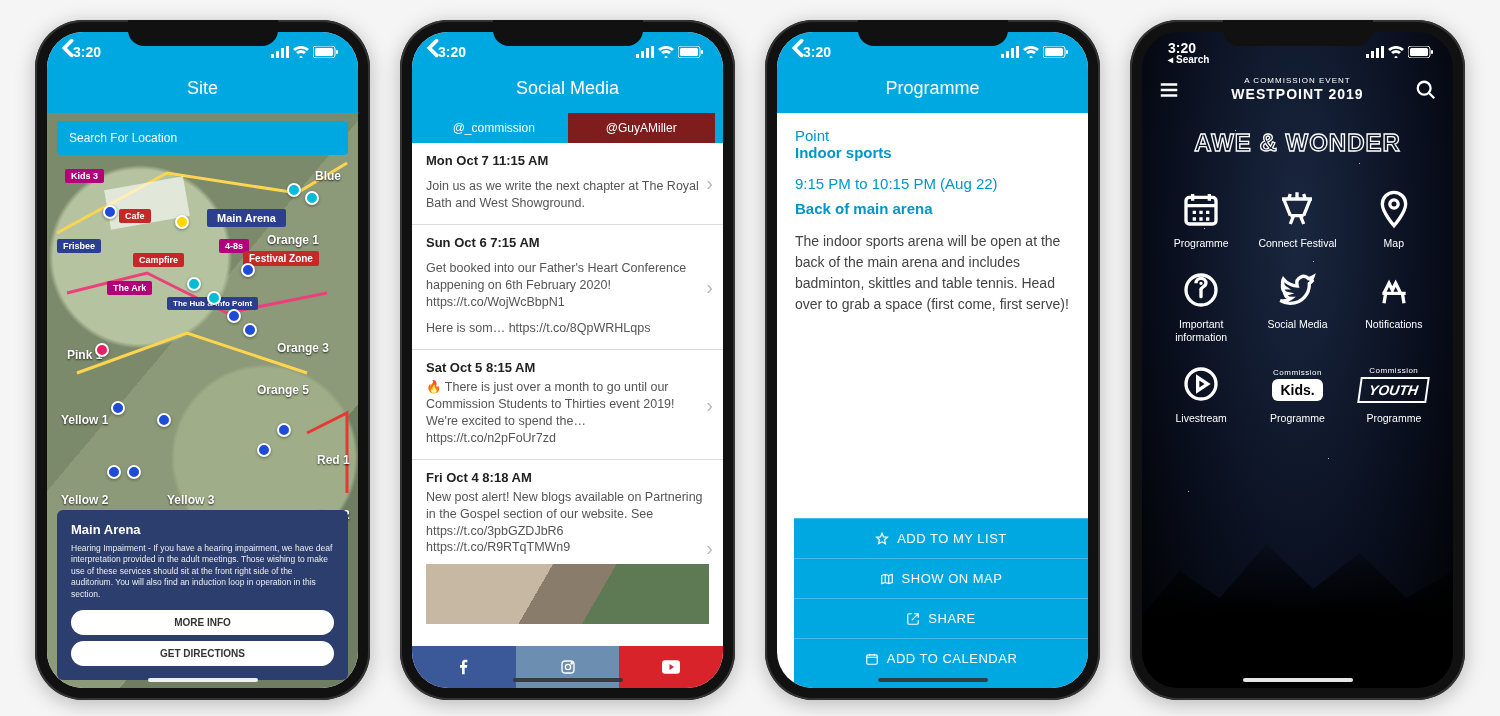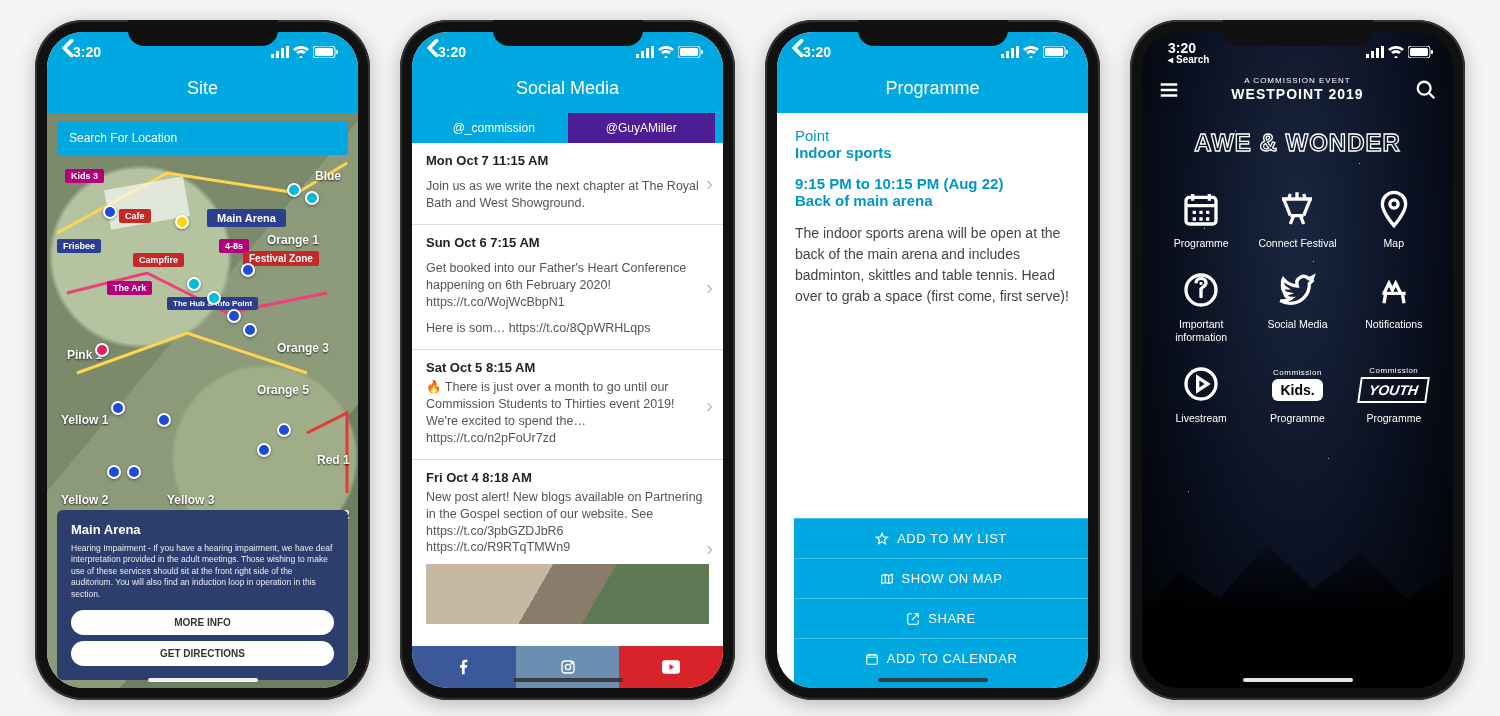--- a/index.html
+++ b/index.html
@@ -73,38 +73,38 @@
   .info-card h4 { font-size: 13px; font-weight: 600; margin-bottom: 6px; }
   .info-card p { font-size: 8.5px; line-height: 1.35; opacity: .9; margin-bottom: 10px; }
   .info-btn {
     display:block; width:100%; background:#fff; color:#333; border:none; border-radius:14px;
     font-size:10px; font-weight:600; padding:7px; margin-top:6px; text-align:center;
   }
 
   
   .seg { display:flex; background:#00A8E2; padding:0 8px 0; }
   .seg-item { flex:1; text-align:center; font-size:12px; padding:8px 0; color:#fff; }
-  .seg-item.sel { background:#4c1d95;text-align:center; }
+  .seg-item.sel { background:#7f1d1d;text-align:center; }
   .feed { flex:1; overflow:hidden; background:#fff; }
   .post { border-bottom:1px solid #ddd; padding:10px 14px 12px 14px; position:relative; }
   .post-time { font-weight:700; font-size:13px; color:#222; margin-bottom:4px; }
   .post-body { font-size:12.5px; color:#555; line-height:1.35; }
   .post-body span { display:block; margin-top:10px; }
   .post::after { content:"›"; position:absolute; right:10px; top:50%; transform:translateY(-50%); color:#bbb; font-size:20px; }
   .soc-bar { display:flex; height:42px; }
   .soc-bar div { flex:1; display:flex; align-items:center; justify-content:center; color:#fff; font-size:16px; }
   .fb { background:#3b5998; } .ig { background:#6c8fb1; } .yt { background:#d8232a; }
   .post-img { height:60px; background:linear-gradient(120deg,#c7b8a3 0 40%,#8a7c6a 40% 60%,#5e7a55 60%); margin-top:8px; }
 
   
   .prog-body { flex:1; padding:14px 18px 0; background:#fff; }
   .prog-body .cat { color:#0097c8; font-size:15px; }
   .prog-body .sub { color:#0097c8; font-size:15px; font-weight:700; margin-bottom:14px; }
-  .prog-body .time { color:#0097c8; font-size:15px; font-weight:700; }
-  .prog-body .loc { color:#0097c8; font-size:15px; font-weight:700; margin-bottom:14px; }
+  .prog-body .time { color:#0097c8; font-size:15px; font-weight:400; }
+  .prog-body .loc { color:#0097c8; font-size:15px; font-weight:700; margin-bottom:14px;margin-top:8px; }
   .prog-body .desc { color:#444; font-size:14px; line-height:1.5; }
   .action-list { margin-top:auto;padding-left:17px; }
   .action-btn {
     background:#00A8E2; color:#fff; text-align:center; padding:12px 0;
     font-size:13px; letter-spacing:.5px; border-top:1px solid rgba(255,255,255,.25);
     display:flex; align-items:center; justify-content:center; gap:8px;
   }
   .action-btn svg { width:14px; height:14px; }
 
   

